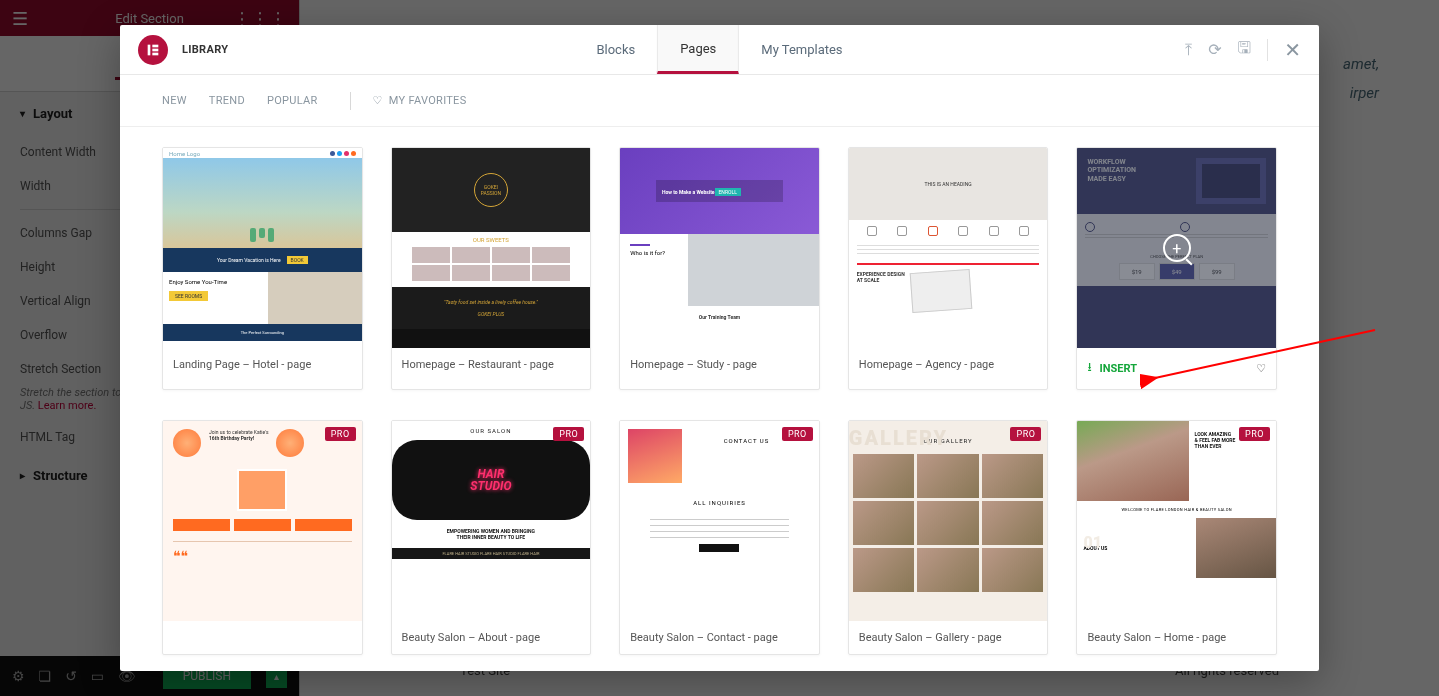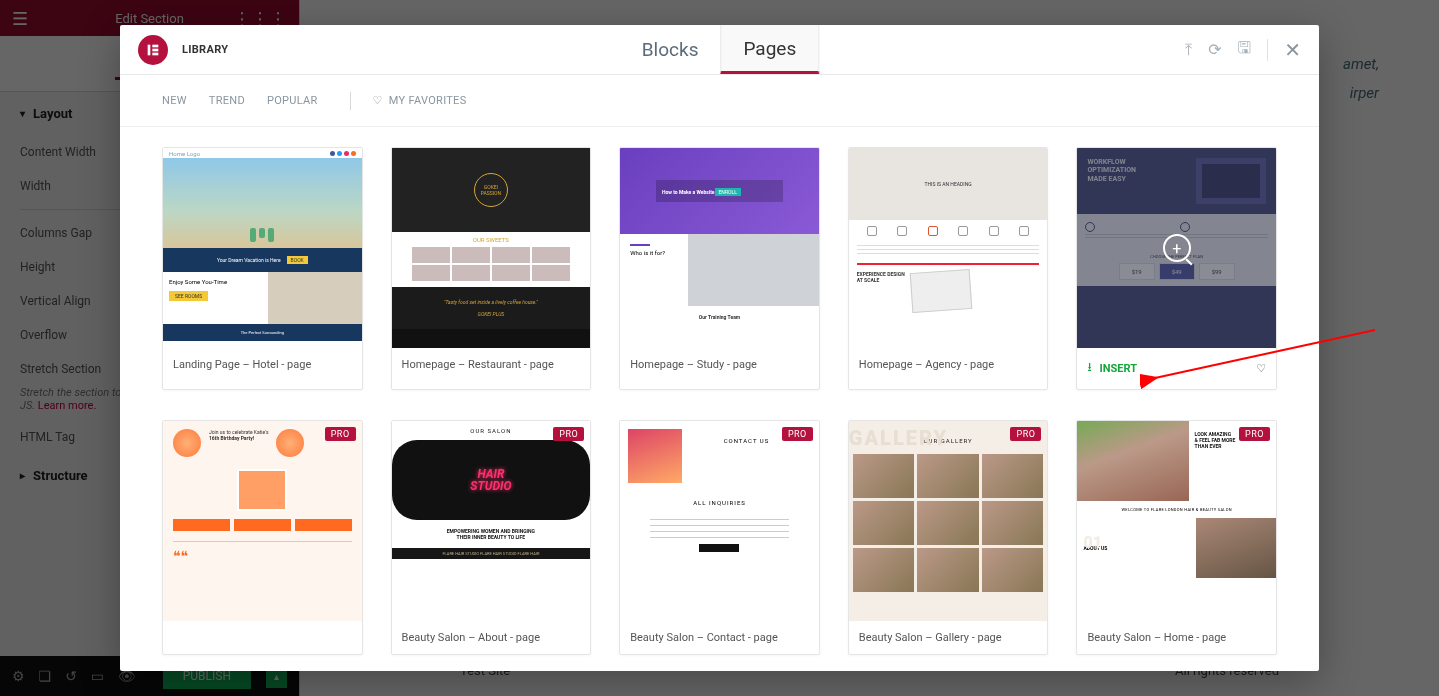--- a/index.html
+++ b/index.html
@@ -101,21 +101,21 @@
   margin-right: 14px;
 }
 .logo-chip svg { width: 16px; height: 16px; }
 .modal-title { font-weight: 700; font-size: 11px; color: #333; letter-spacing: .3px;}
 .modal-tabs {
   position: absolute; left: 50%; transform: translateX(-50%);
   display: flex; height: 100%;
 }
 .mtab {
   padding: 0 22px; display: flex; align-items: center;
-  font-size: 19px; color: #5b6b7a; cursor: pointer;
+  font-size: 13px; color: #5b6b7a; cursor: pointer;
 }
 .mtab.active {
   background: #f9f9f9; color: #333;
   border-bottom: 3px solid #b5113e;
   border-left: 1px solid #e8e8e8; border-right: 1px solid #e8e8e8;
 }
 .header-icons {
   margin-left: auto; display: flex; align-items: center; gap: 16px;
   color: #a6b0ba;
 }
@@ -385,20 +385,21 @@
           <rect x="4" y="4" width="4" height="16" fill="#fff"></rect>
           <rect x="11" y="4" width="9" height="4" fill="#fff"></rect>
           <rect x="11" y="10" width="9" height="4" fill="#fff"></rect>
           <rect x="11" y="16" width="9" height="4" fill="#fff"></rect>
         </svg>
     </div>
     <div class="modal-title">LIBRARY</div>
     <div class="modal-tabs">
       <div class="mtab">Blocks</div>
       <div class="mtab active">Pages</div>
+      <div class="mtab">My Templates</div>
     </div>
     <div class="header-icons">
       <span class="hicon">⤒</span>
       <span class="hicon">⟳</span>
       <span class="hicon">🖫</span>
       <span class="vsep"></span>
       <span class="close-x">✕</span>
     </div>
   </div>
 

